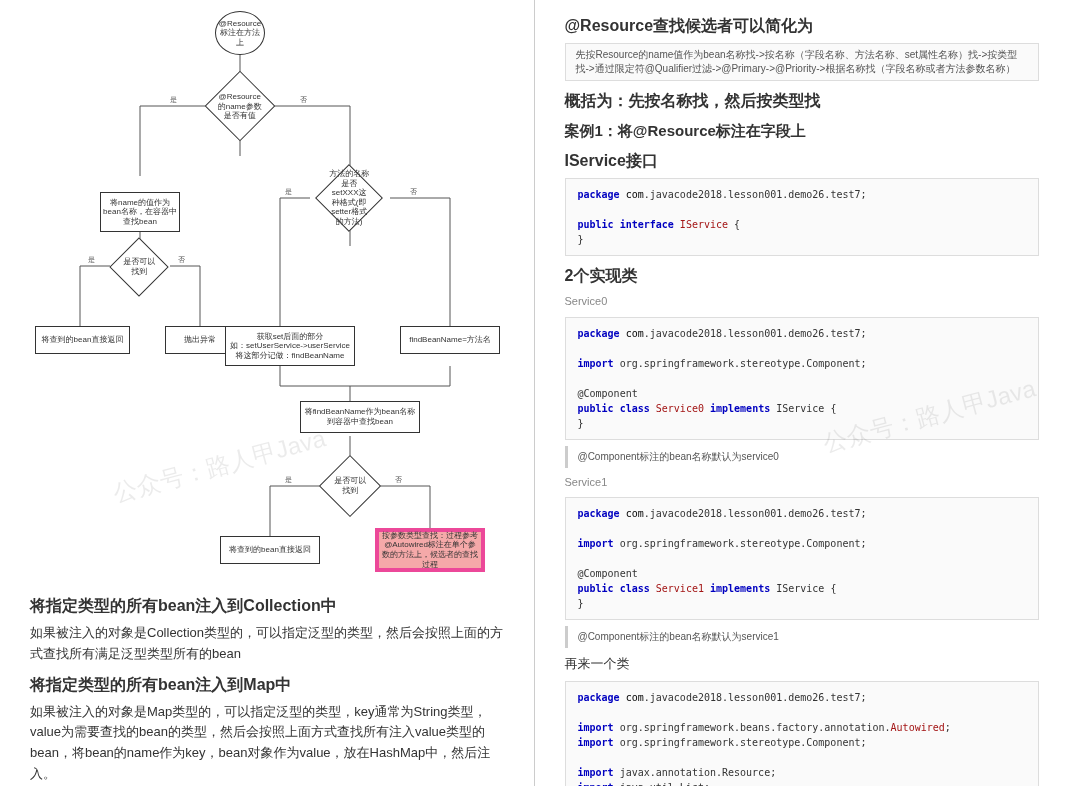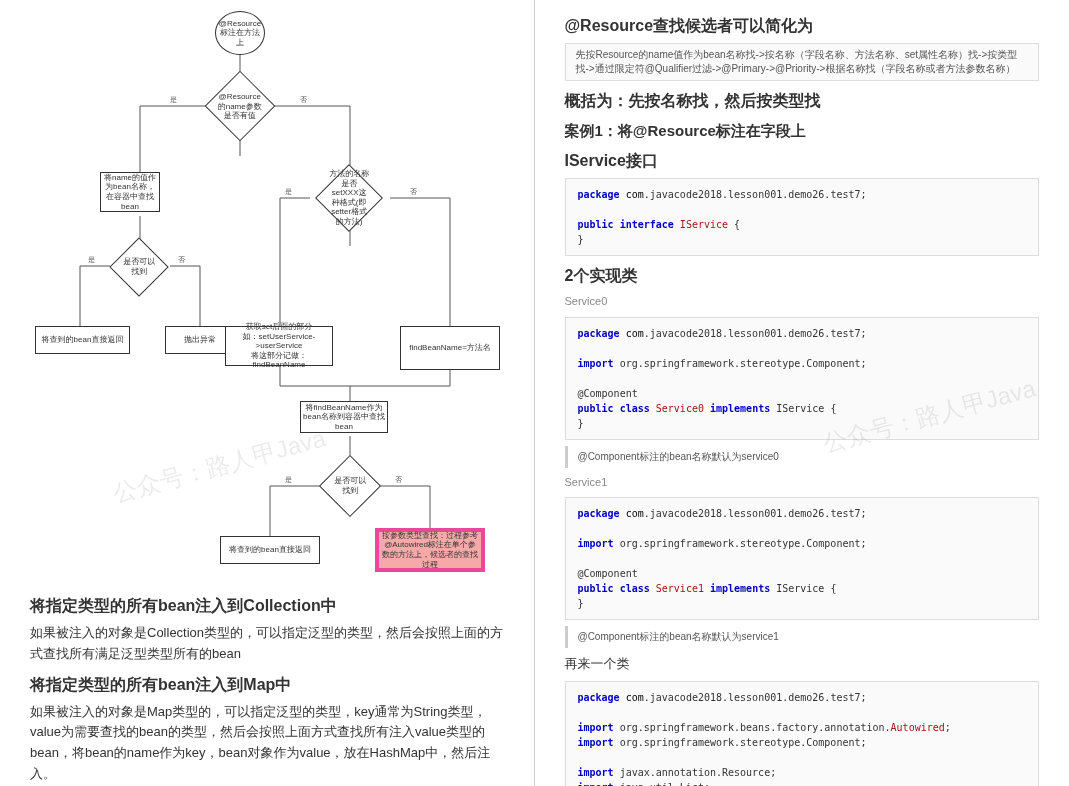--- a/index.html
+++ b/index.html
@@ -143,43 +143,43 @@
       <text x="365" y="476">否</text>
     </svg>
 
     <div class="fn circle" style="left:185px; top:5px; width:50px; height:44px;">
         <span>@Resource标注在方法上</span>
       </div>
     <div class="fn diamond" style="left:185px; top:75px; width:50px; height:50px;">
         <span>@Resource的name参数是否有值</span>
       </div>
 
-    <div class="fn rect" style="left:70px; top:166px; width:60px; height:40px;">
+    <div class="fn rect" style="left:70px; top:186px; width:80px; height:40px;">
         <span>将name的值作为bean名称，在容器中查找bean</span>
       </div>
     <div class="fn diamond" style="left:88px; top:240px; width:42px; height:42px;">
         <span>是否可以找到</span>
       </div>
     <div class="fn rect" style="left:5px; top:320px; width:95px; height:28px;">
         <span>将查到的bean直接返回</span>
       </div>
     <div class="fn rect" style="left:135px; top:320px; width:70px; height:28px;">
         <span>抛出异常</span>
       </div>
 
     <div class="fn diamond" style="left:295px; top:168px; width:48px; height:48px;">
         <span>方法的名称是否setXXX这种格式(即setter格式的方法)</span>
       </div>
-    <div class="fn rect" style="left:195px; top:320px; width:108px; height:40px; white-space:pre-line;"><span>获取set后面的部分
+    <div class="fn rect" style="left:195px; top:320px; width:130px; height:40px; white-space:pre-line;"><span>获取set后面的部分
 如：setUserService-&gt;userService
 将这部分记做：findBeanName</span></div>
-    <div class="fn rect" style="left:370px; top:320px; width:100px; height:44px;">
+    <div class="fn rect" style="left:370px; top:320px; width:100px; height:28px;">
         <span>findBeanName=方法名</span>
       </div>
-    <div class="fn rect" style="left:270px; top:395px; width:88px; height:32px;">
+    <div class="fn rect" style="left:270px; top:395px; width:120px; height:32px;">
         <span>将findBeanName作为bean名称到容器中查找bean</span>
       </div>
     <div class="fn diamond" style="left:298px; top:458px; width:44px; height:44px;">
         <span>是否可以找到</span>
       </div>
     <div class="fn rect" style="left:190px; top:530px; width:100px; height:28px;">
         <span>将查到的bean直接返回</span>
       </div>
     <div class="fn rect-red" style="left:345px; top:522px; width:110px; height:44px;">
         <span>按参数类型查找：过程参考@Autowired标注在单个参数的方法上，候选者的查找过程</span>

